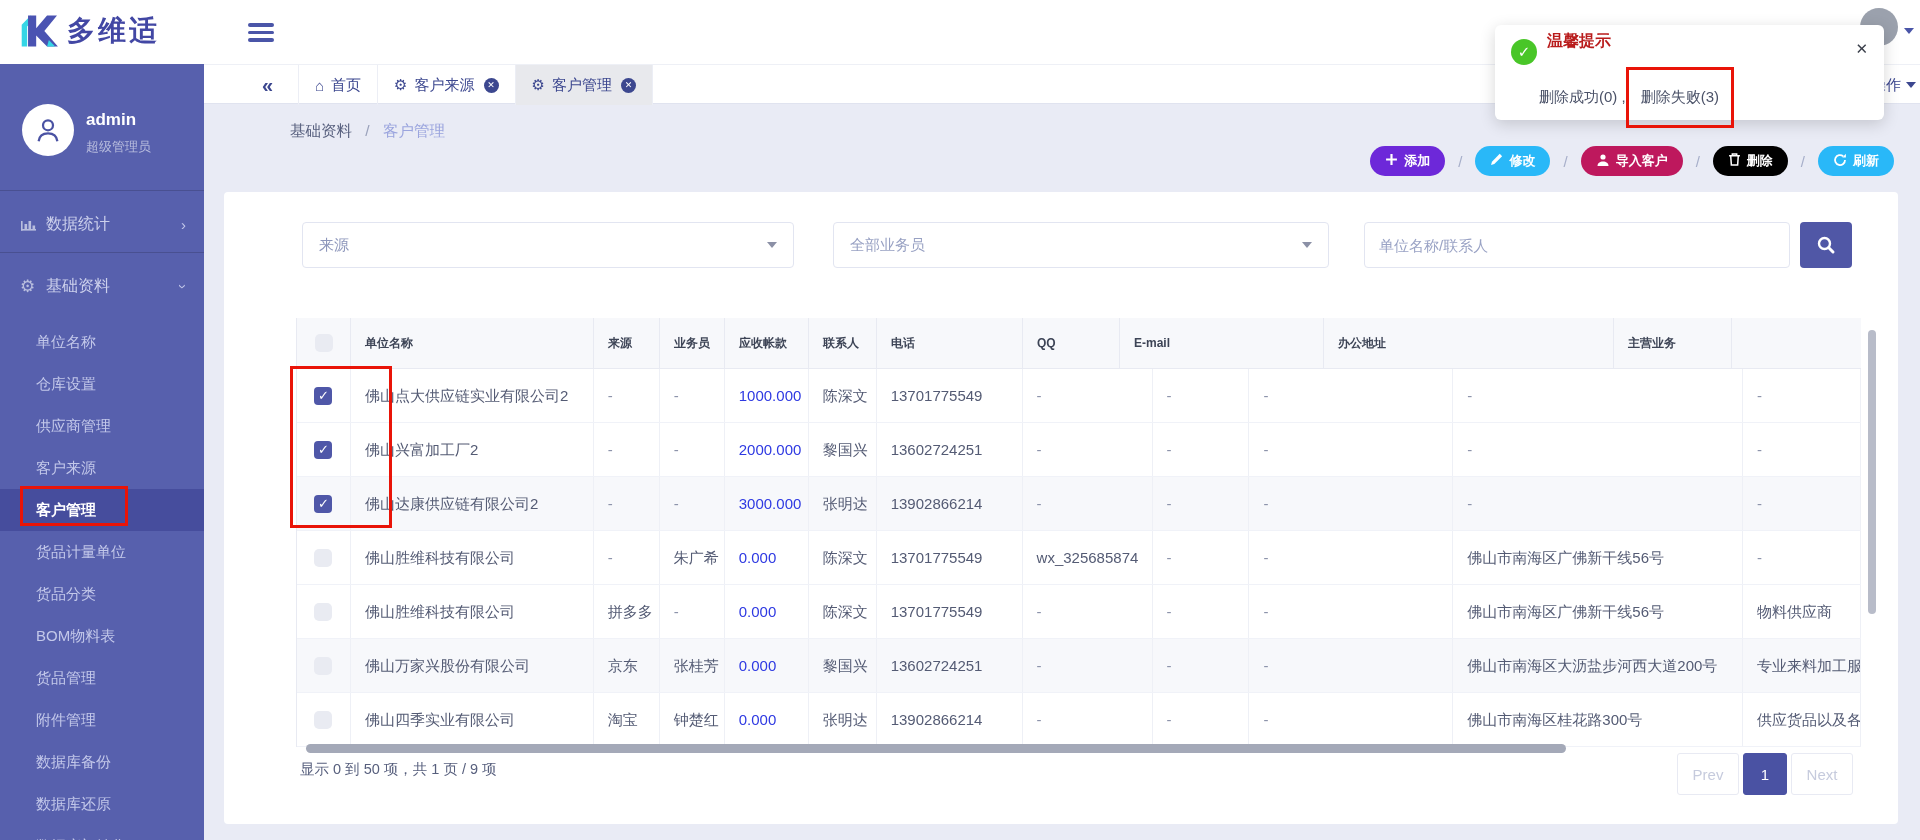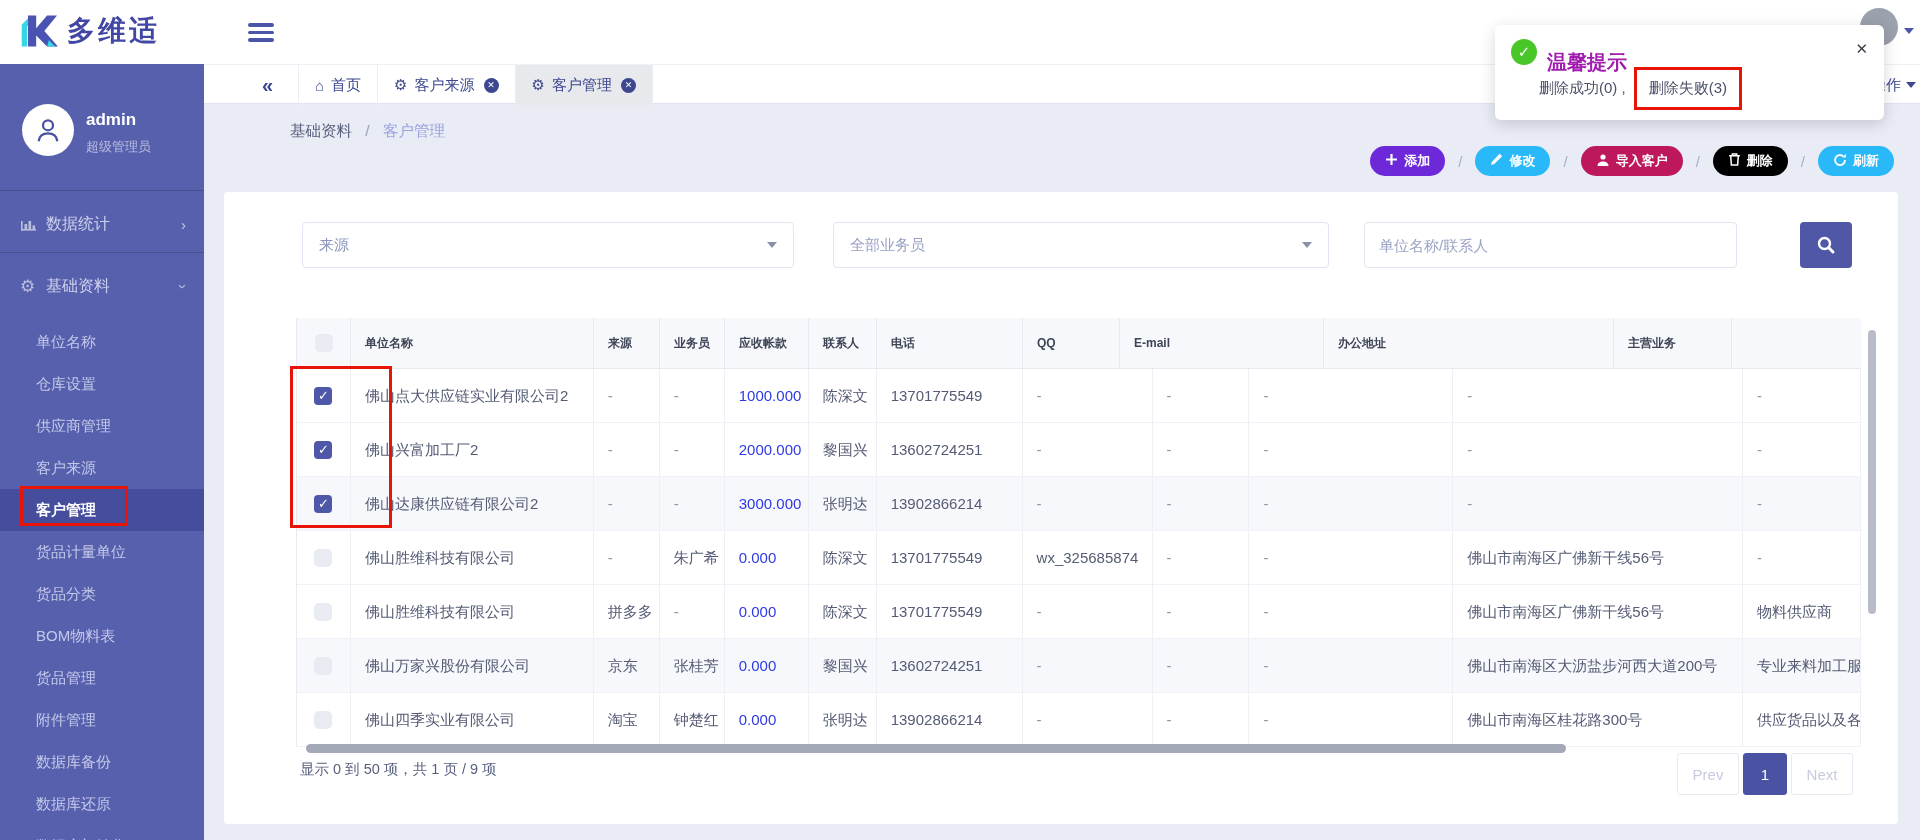--- a/index.html
+++ b/index.html
@@ -52,21 +52,21 @@
   .pill { display:inline-flex; align-items:center; gap:6px; height:30px; border:none; border-radius:15px; padding:0 15px; color:#fff; font-size:13px; font-weight:bold; font-family:inherit; cursor:pointer; }
   .tb-sep { color:#a6aec9; font-size:15px; }
 
   .card { position:absolute; left:20px; top:88px; width:1674px; height:632px; background:#fff; border-radius:4px; }
 
   
   .select { position:absolute; top:30px; height:46px; border:1px solid #e2e5f1; border-radius:4px; background:#fff; display:flex; align-items:center; padding:0 16px; font-size:15px; color:#8d96bb; cursor:pointer; }
   .select .vcaret { margin-left:auto; width:0; height:0; border-left:5px solid transparent; border-right:5px solid transparent; border-top:6px solid #8b90a6; }
   #filter-source { left:78px; width:492px; }
   #filter-salesman { left:609px; width:496px; color:#98a1c3; }
-  .searchbox { position:absolute; left:1140px; top:30px; width:373px; height:46px; border:1px solid #e2e5f1; border-radius:4px; padding:0 14px; font-size:15px; color:#6d28d9; font-family:inherit; outline:none; }
+  .searchbox { position:absolute; left:1140px; top:30px; width:426px; height:46px; border:1px solid #e2e5f1; border-radius:4px; padding:0 14px; font-size:15px; color:#6d28d9; font-family:inherit; outline:none; }
   .searchbox::placeholder { color:#9aa3c5; }
   .searchbtn { position:absolute; left:1576px; top:30px; width:52px; height:46px; background:#5057a6; border:none; border-radius:4px; cursor:pointer; display:flex; align-items:center; justify-content:center; }
 
   
   .table { position:absolute; left:72px; top:126px; width:1565px; border-left:1px solid #e8eaf2; }
   .thead { display:flex; background:#f7f8fb; border-bottom:1px solid #e8eaf2; }
   .th { height:50px; line-height:50px; padding-left:14px; font-size:12px; font-weight:bold; color:#3d4456; border-right:1px solid #e8eaf2; white-space:nowrap; overflow:hidden; }
   .trow { display:flex; background:#fff; border-bottom:1px solid #f0f2f8; }
   .trow.shade { background:#f7f8fb; }
   .td { height:53px; line-height:53px; padding-left:14px; font-size:15px; color:#545b74; border-right:1px solid #eef0f6; white-space:nowrap; overflow:hidden; }
@@ -82,24 +82,24 @@
 
   
   .pagesum { position:absolute; left:76px; top:568px; font-size:14.5px; color:#575f7d; }
   .pager { position:absolute; right:45px; top:561px; display:flex; gap:4px; }
   .pg { min-width:62px; height:42px; background:#fff; border:1px solid #e8eaf3; border-radius:3px; color:#c6cbdd; font-size:15px; font-family:inherit; cursor:pointer; padding:0 12px; }
   .pg.active { min-width:44px; background:#4a52a3; border-color:#4a52a3; color:#fff; }
 
   
   .toast { position:absolute; left:1495px; top:25px; width:389px; min-height:95px; background:#fff; border-radius:6px; box-shadow:0 4px 16px rgba(0,0,0,.16); z-index:60; }
   .ticon { position:absolute; left:16px; top:14px; width:26px; height:26px; border-radius:50%; background:#49c628; color:#fff; font-size:15px; font-weight:bold; line-height:26px; text-align:center; }
-  .ttitle { position:absolute; left:52px; top:24px; font-size:20px; font-weight:bold; color:#a21caf; }
+  .ttitle { position:absolute; left:52px; top:6px; font-size:16px; font-weight:bold; color:#b91c1c; }
   .tclose { position:absolute; right:16px; top:15px; font-size:15px; font-weight:bold; color:#3a3f4a; cursor:pointer; }
   .tbody { position:absolute; left:44px; top:42px; display:flex; align-items:center; font-size:15px; color:#4b5268; padding-bottom:12px; }
-  .tbody .hl { margin-left:8px; padding:9px 12px; border:3px solid #e91408; }
+  .tbody .hl { padding:18px 12px; border:3px solid #e91408; }
 
   
   .anno { position:absolute; border:3px solid #e91408; pointer-events:none; }
   #anno-sidebar { left:20px; top:486px; width:108px; height:40px; z-index:70; }
   #anno-checkboxes { left:290px; top:366px; width:102px; height:162px; z-index:30; }
 </style>
 </head>
 <body>
 
 <div class="screen">

